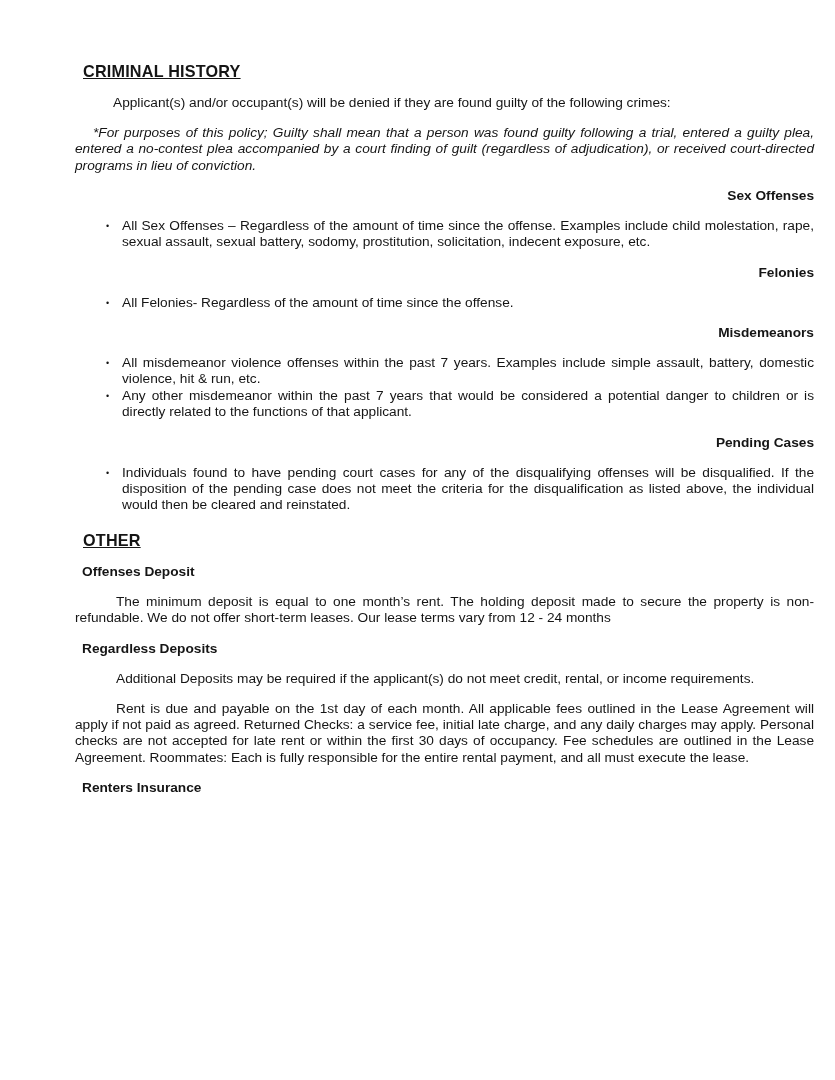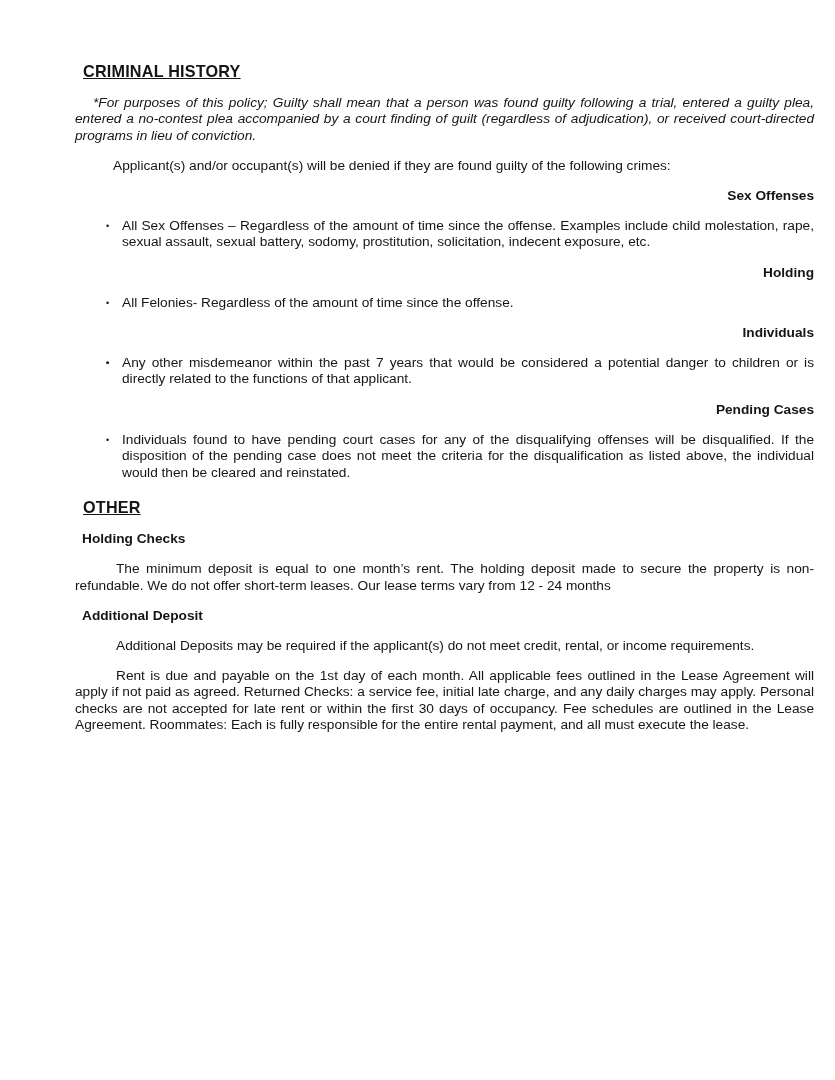--- a/index.html
+++ b/index.html
@@ -77,70 +77,72 @@
   }
 </style>
 </head>
 <body>
 
 <div class="page">
   <main class="content">
 
     <section>
       <h1 class="doc-title">CRIMINAL HISTORY</h1>
+      <p class="para intro-para">Applicant(s) and/or occupant(s) will be denied if they are found guilty of the following crimes:</p>
       <p class="para note-para">*For purposes of this policy; Guilty shall mean that a person was found guilty following a trial, entered a guilty plea, entered a no-contest plea accompanied by a court finding of guilt (regardless of adjudication), or received court-directed programs in lieu of conviction.</p>
-      <p class="para intro-para">Applicant(s) and/or occupant(s) will be denied if they are found guilty of the following crimes:</p>
 
       <h2 class="sub-heading">Sex Offenses</h2>
       <ul class="bullet-list">
         <li>
           <span class="marker">•</span>
           <span>All Sex Offenses – Regardless of the amount of time since the offense. Examples include child molestation, rape, sexual assault, sexual battery, sodomy, prostitution, solicitation, indecent exposure, etc.</span>
         </li>
       </ul>
 
-      <h2 class="sub-heading">Holding</h2>
+      <h2 class="sub-heading">Felonies</h2>
       <ul class="bullet-list">
         <li>
           <span class="marker">•</span>
           <span>All Felonies- Regardless of the amount of time since the offense.</span>
         </li>
       </ul>
 
-      <h2 class="sub-heading">Individuals</h2>
+      <h2 class="sub-heading">Misdemeanors</h2>
       <ul class="bullet-list">
         <li>
           <span class="marker">•</span>
+          <span>All misdemeanor violence offenses within the past 7 years. Examples include simple assault, battery, domestic violence, hit &amp; run, etc.</span>
         </li>
         <li>
           <span class="marker">•</span>
           <span>Any other misdemeanor within the past 7 years that would be considered a potential danger to children or is directly related to the functions of that applicant.</span>
         </li>
       </ul>
 
       <h2 class="sub-heading">Pending Cases</h2>
       <ul class="bullet-list">
         <li>
           <span class="marker">•</span>
           <span>Individuals found to have pending court cases for any of the disqualifying offenses will be disqualified. If the disposition of the pending case does not meet the criteria for the disqualification as listed above, the individual would then be cleared and reinstated.</span>
         </li>
       </ul>
     </section>
 
     <section class="other-sec">
       <h1 class="doc-title">OTHER</h1>
 
-      <h3 class="minor-heading">Holding Checks</h3>
+      <h3 class="minor-heading">Offenses Deposit</h3>
       <p class="para body-para">The minimum deposit is equal to one month’s rent. The holding deposit made to secure the property is non- refundable. We do not offer short-term leases. Our lease terms vary from 12 - 24 months</p>
 
-      <h3 class="minor-heading">Additional Deposit</h3>
+      <h3 class="minor-heading">Regardless Deposits</h3>
       <p class="para body-para">Additional Deposits may be required if the applicant(s) do not meet credit, rental, or income requirements.</p>
 
       <p class="para body-para">Rent is due and payable on the 1st day of each month. All applicable fees outlined in the Lease Agreement will apply if not paid as agreed. Returned Checks: a service fee, initial late charge, and any daily charges may apply. Personal checks are not accepted for late rent or within the first 30 days of occupancy. Fee schedules are outlined in the Lease Agreement. Roommates: Each is fully responsible for the entire rental payment, and all must execute the lease.</p>
 
+      <h3 class="minor-heading">Renters Insurance</h3>
     </section>
 
   </main>
 
   <footer class="page-footer">
     <span>3</span>
   </footer>
 </div>
 
 </body></html>

